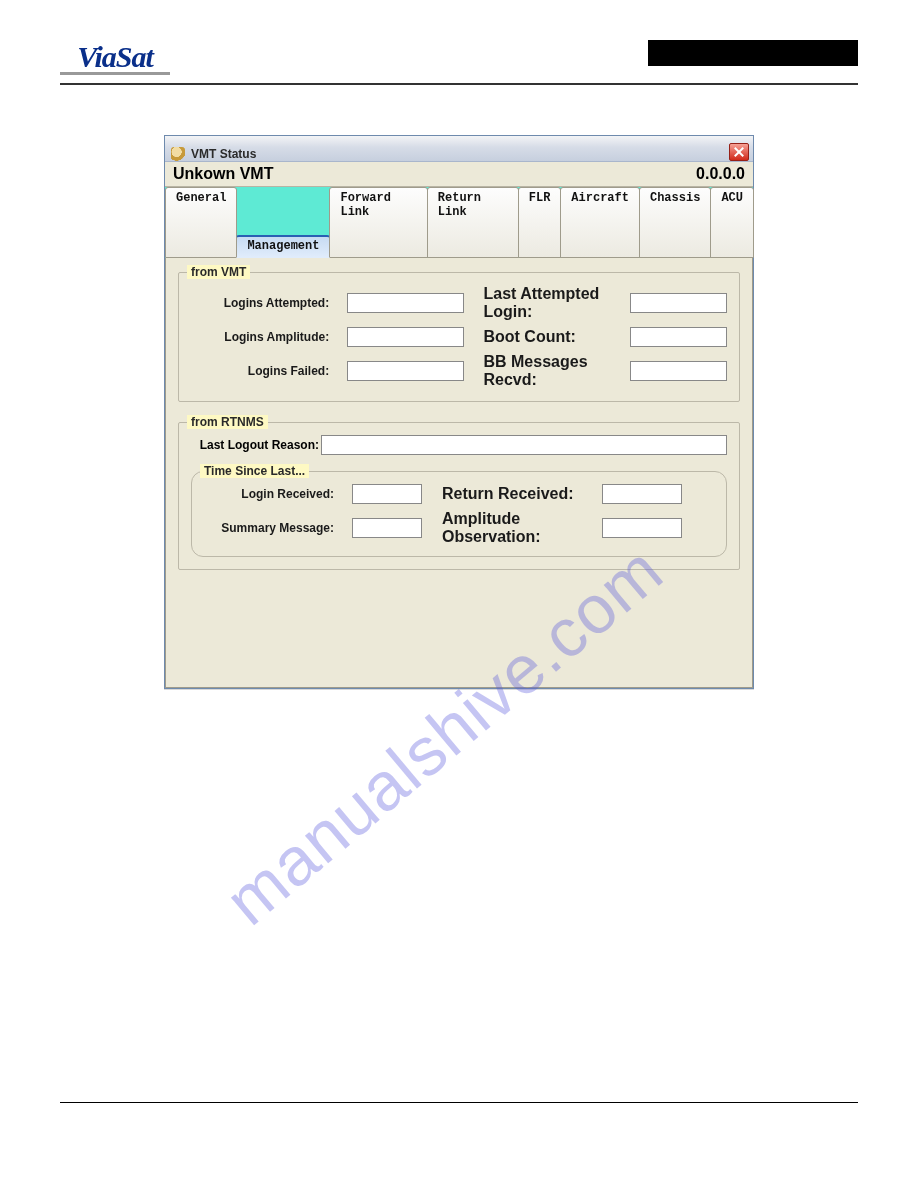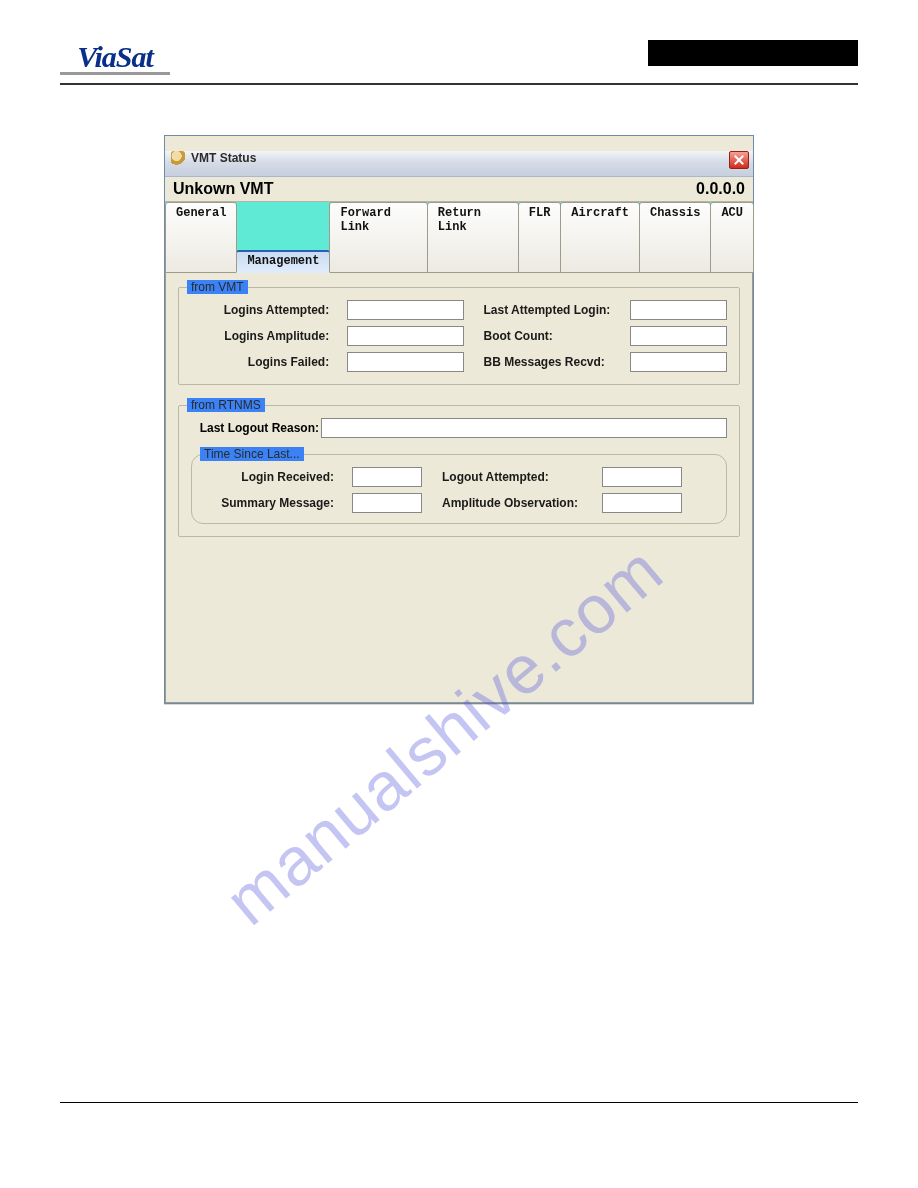--- a/index.html
+++ b/index.html
@@ -60,23 +60,22 @@
     margin: 0 auto;
     border: 1px solid #6e8aad;
     background: #ece9d8;
     box-shadow: 0 1px 0 rgba(0,0,0,.15);
   }
   .titlebar {
     background: linear-gradient(#f3f4f6,#d6dce7 45%,#c6cfde);
     border-bottom: 1px solid #a9b6cc;
     height: 26px;
     display: flex;
-    align-items: flex-start;
+    align-items: flex-end;
     padding: 0 4px 0 6px;
-    margin-top: 15px;
   }
   .java-icon {
     width: 14px; height: 14px;
     margin-right: 6px;
     background: radial-gradient(circle at 40% 35%, #f2dca3 0 40%, #c79a3a 42% 70%, transparent 72%);
     border-radius: 3px;
   }
   .title-text {
     font-size: 12px;
     font-weight: bold;
@@ -154,24 +153,24 @@
     background: #ece9d8;
     border-radius: 2px;
     padding: 12px 12px 12px;
     margin-bottom: 20px;
     position: relative;
   }
   .group-title {
     position: absolute;
     top: -8px;
     left: 8px;
-    background: #3b82f6;
+    background: #fef9c3;
     padding: 0 4px;
     font-size: 12px;
-    font-weight: normal;
+    font-weight: bold;
     color: #2a2a2a;
   }
   .row {
     display: flex;
     align-items: center;
     margin-bottom: 6px;
   }
   .row:last-child { margin-bottom: 0; }
   .col-l {
     width: 160px;
@@ -184,21 +183,21 @@
   .fld {
     width: 120px;
     height: 20px;
     border: 1px solid #888;
     background: #fff;
   }
   .gap { width: 20px; }
   .col-r-label {
     width: 150px;
     text-align: left;
-    font-size: 12px;
+    font-size: 16px;
     font-weight: bold;
     color: #1a1a1a;
     padding-right: 6px;
   }
   .fld-r { width: 100px; height: 20px; border: 1px solid #888; background: #fff; }
   .wide-label {
     width: 130px;
     text-align: right;
     font-size: 12px;
     font-weight: bold;
@@ -336,21 +335,21 @@
           <span class="wide-field"></span>
         </div>
 
         <div class="inner-group">
           <span class="group-title">Time Since Last...</span>
 
           <div class="row">
             <span class="col-l">Login Received:</span>
             <span class="fld"></span>
             <span class="gap"></span>
-            <span class="col-r-label">Logout Attempted:</span>
+            <span class="col-r-label">Return Received:</span>
             <span class="fld-r"></span>
           </div>
 
           <div class="row">
             <span class="col-l">Summary Message:</span>
             <span class="fld"></span>
             <span class="gap"></span>
             <span class="col-r-label">Amplitude Observation:</span>
             <span class="fld-r"></span>
           </div>

